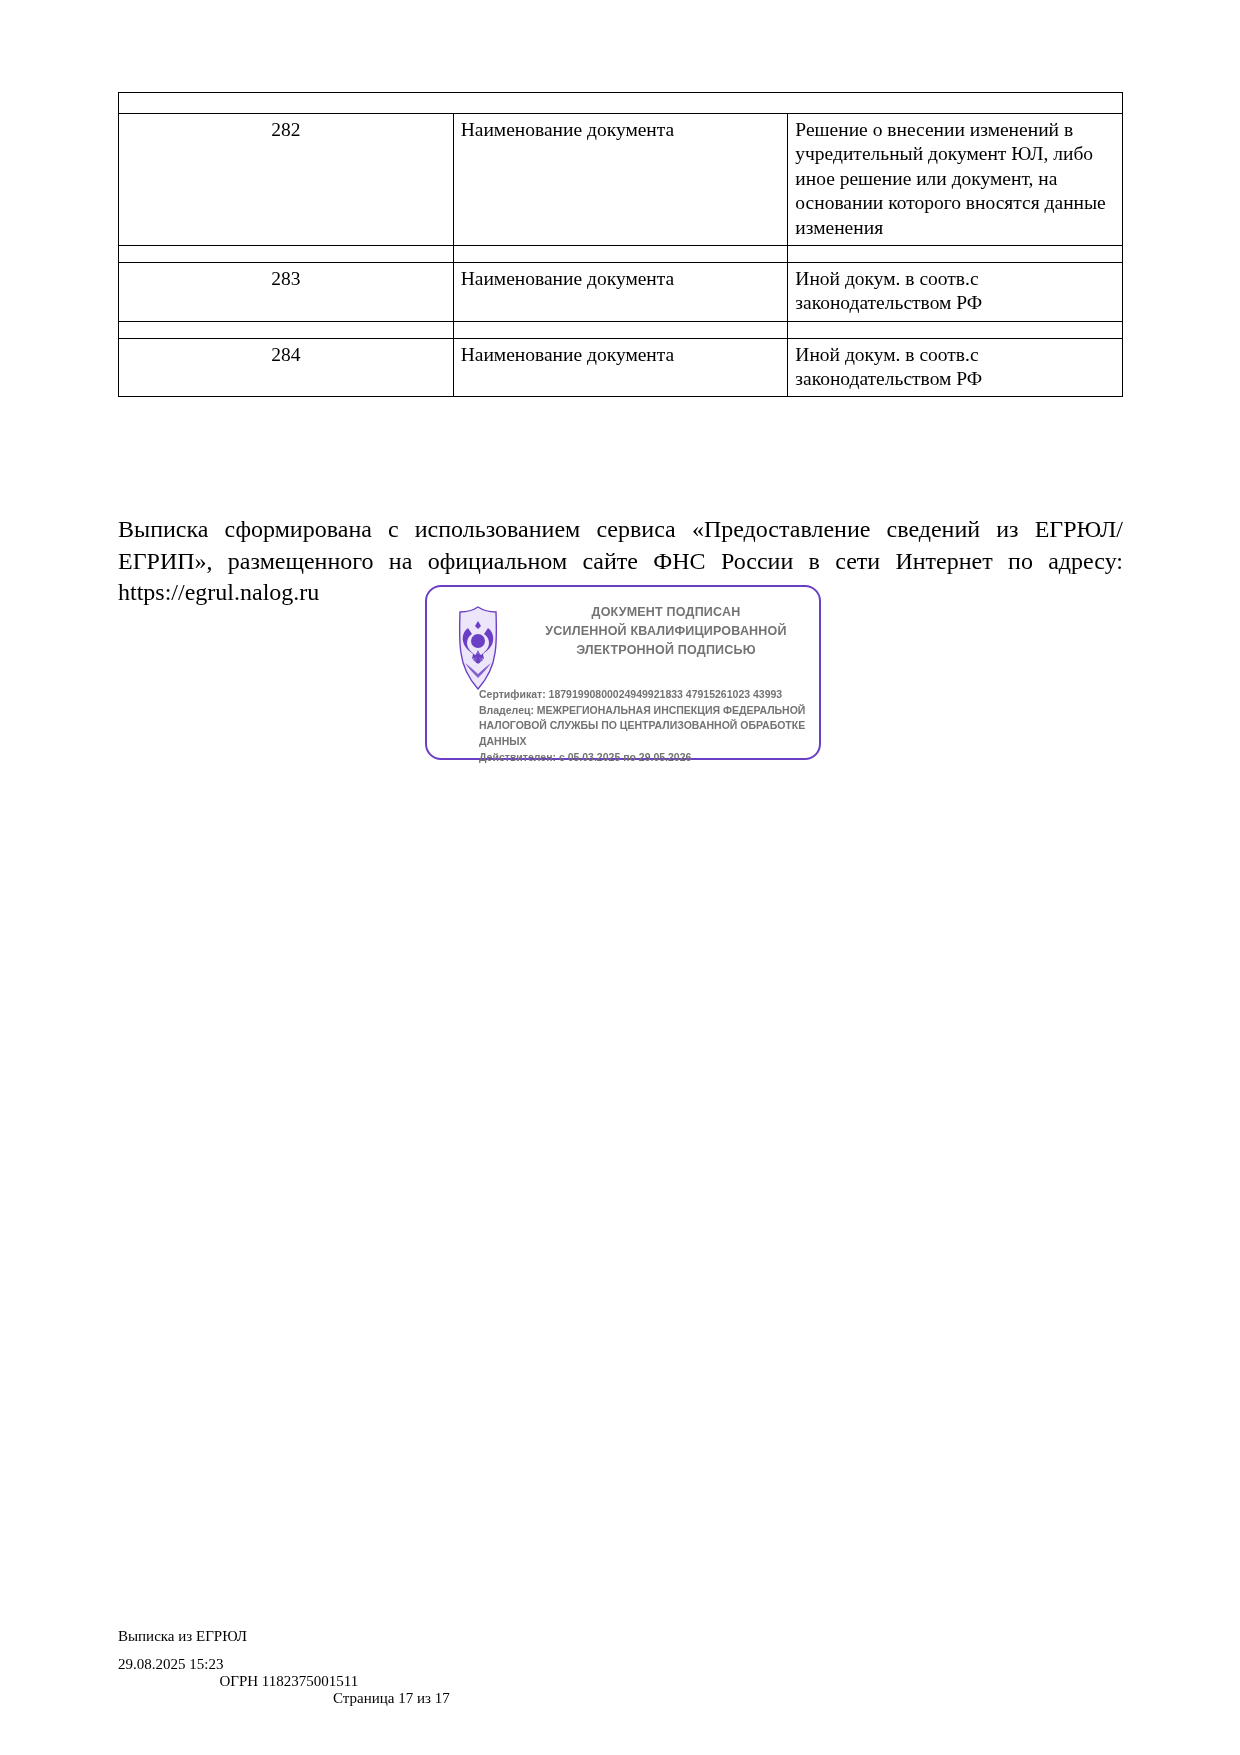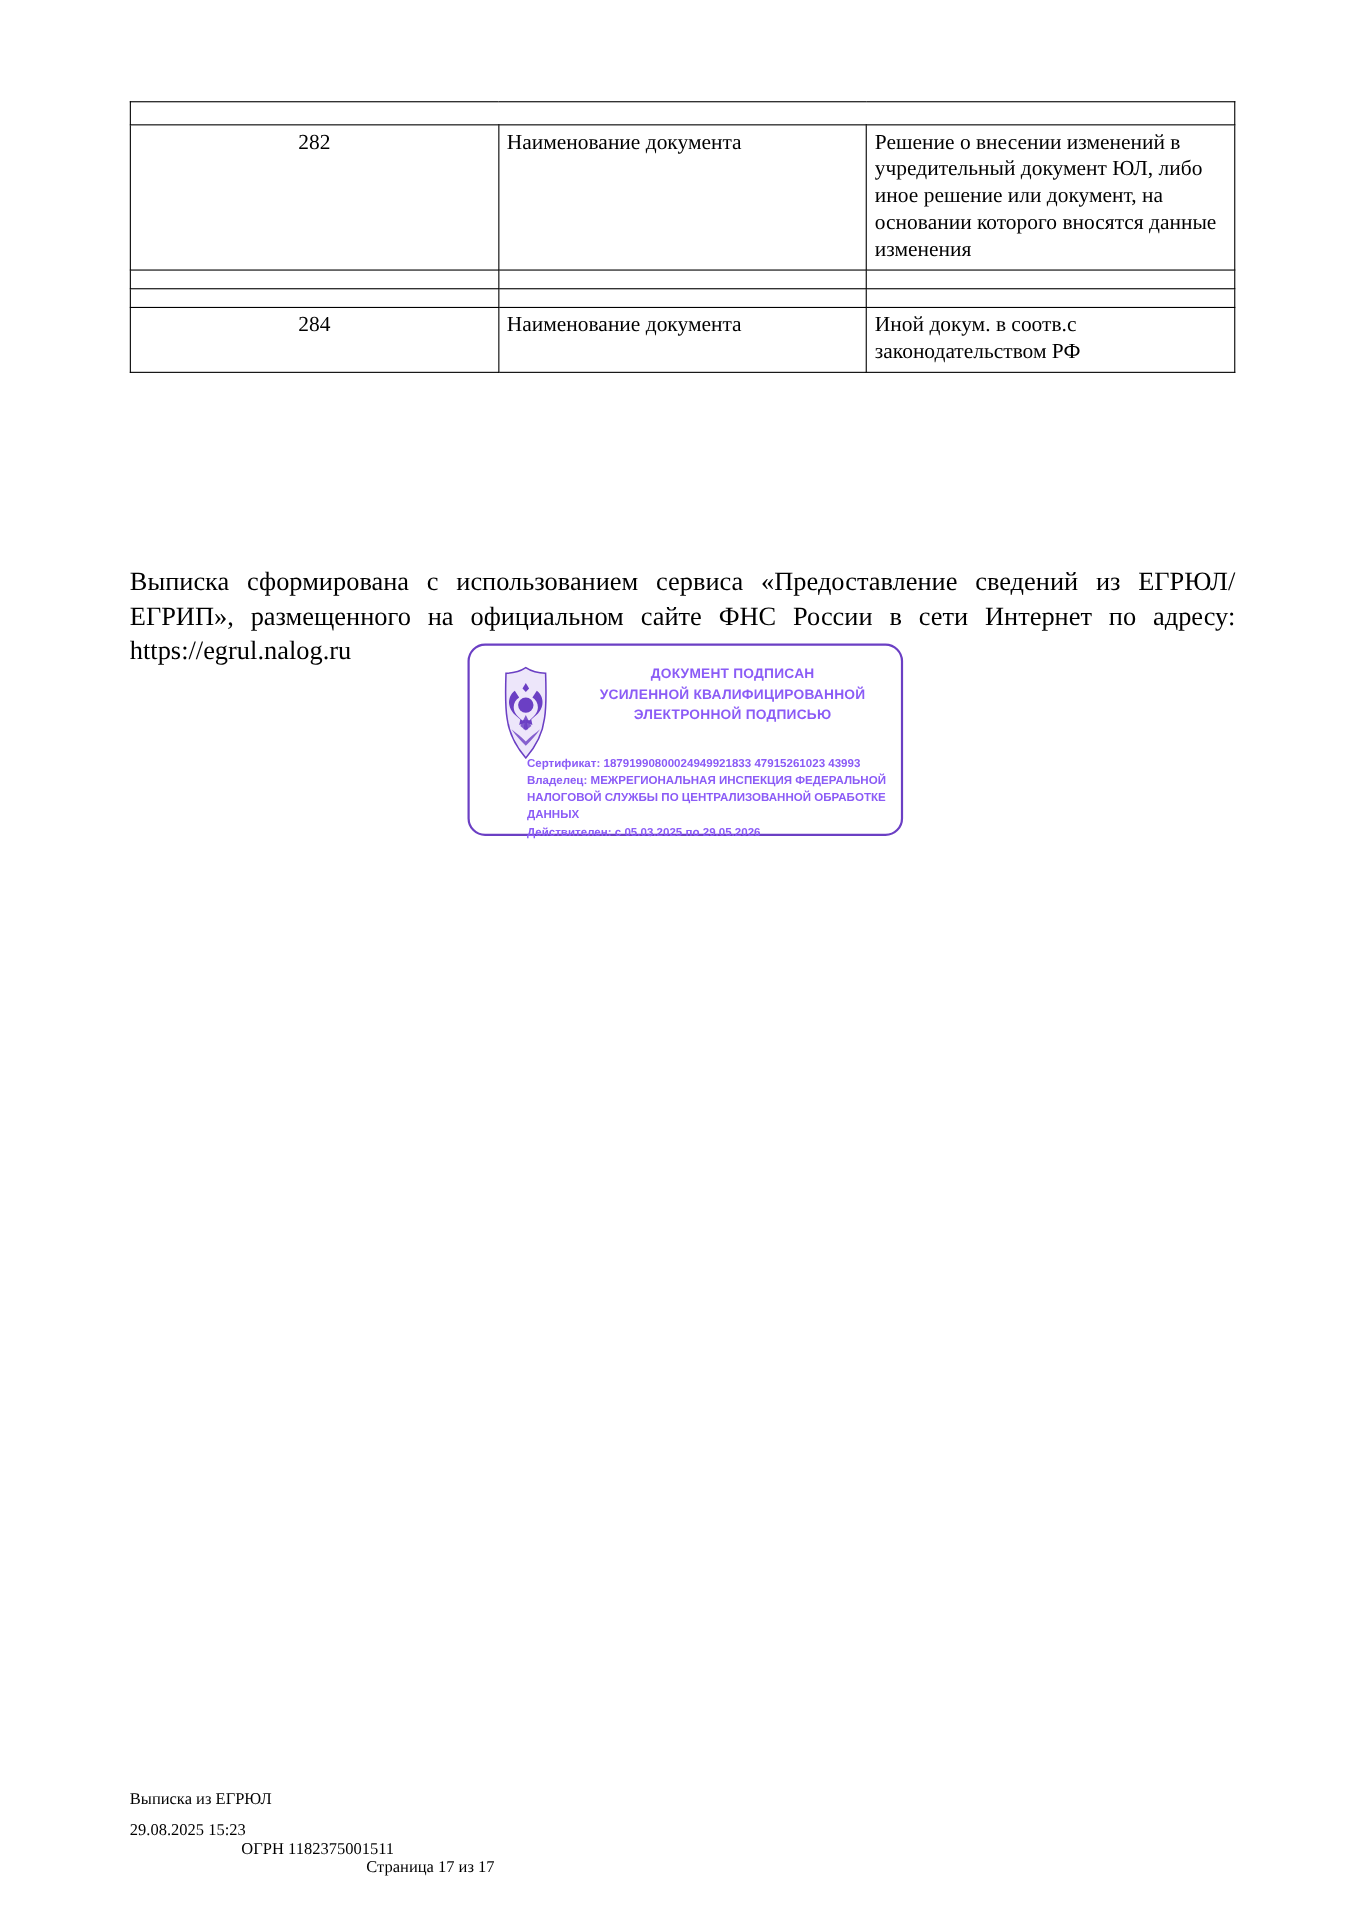--- a/index.html
+++ b/index.html
@@ -68,21 +68,21 @@
   
   .stamp {
     position: absolute;
     left: 425px;
     top: 585px;
     width: 396px;
     height: 175px;
     border: 2px solid #6B3FC4;
     border-radius: 16px;
     box-sizing: border-box;
-    color: #8b5cf6;
+    color: #737373;
     font-family: "Liberation Sans", sans-serif;
   }
   .stamp-emblem {
     position: absolute;
     left: 12px;
     top: 14px;
     width: 78px;
     height: 96px;
   }
   .stamp-title {
@@ -146,20 +146,25 @@
     </tr>
     <tr>
       <td class="col-num">282</td>
       <td class="col-label">Наименование документа</td>
       <td class="col-value">Решение о внесении изменений в учредительный документ ЮЛ, либо иное решение или документ, на основании которого вносятся данные изменения</td>
     </tr>
     <tr class="spacer-row">
       <td></td>
       <td></td>
       <td></td>
+    </tr>
+    <tr>
+      <td class="col-num">283</td>
+      <td class="col-label">Наименование документа</td>
+      <td class="col-value">Иной докум. в соотв.с законодательством РФ</td>
     </tr>
     <tr class="spacer-row">
       <td></td>
       <td></td>
       <td></td>
     </tr>
     <tr>
       <td class="col-num">284</td>
       <td class="col-label">Наименование документа</td>
       <td class="col-value">Иной докум. в соотв.с законодательством РФ</td>

